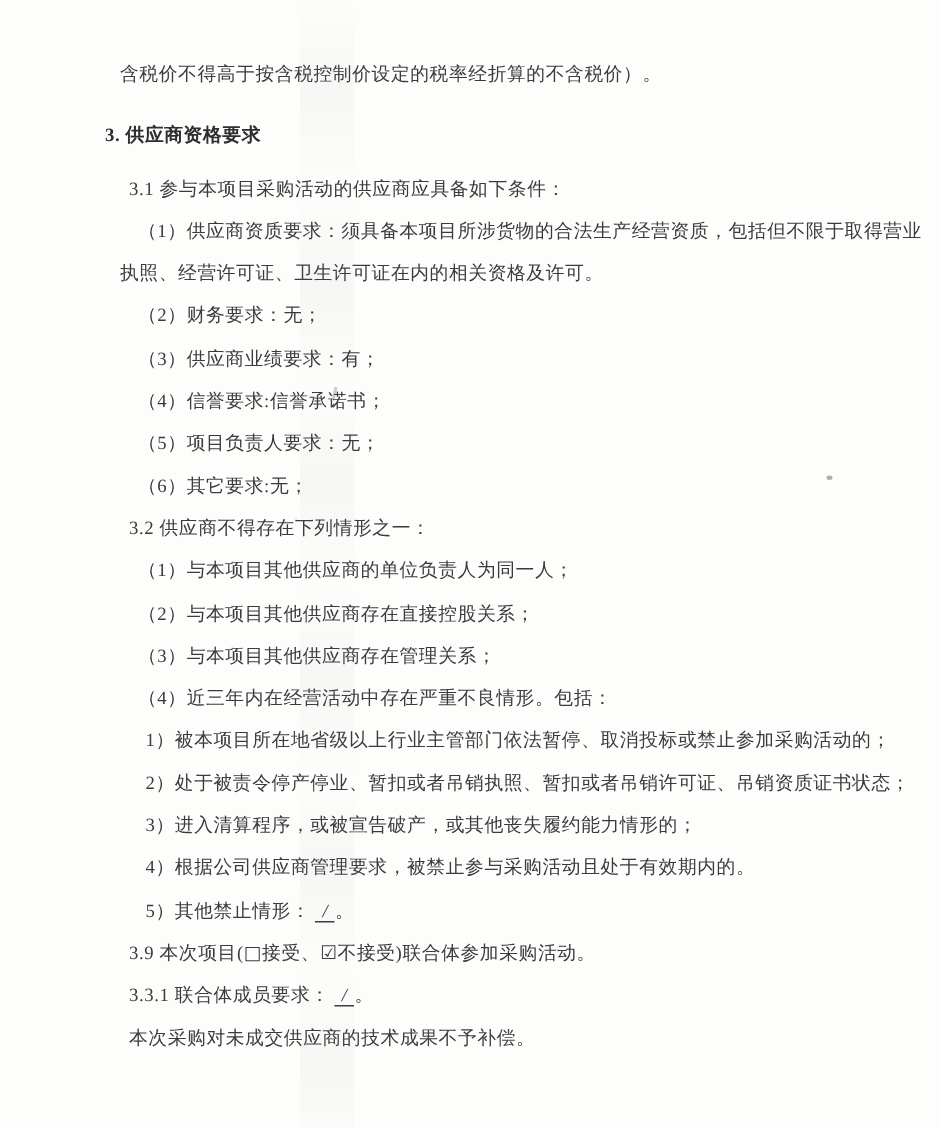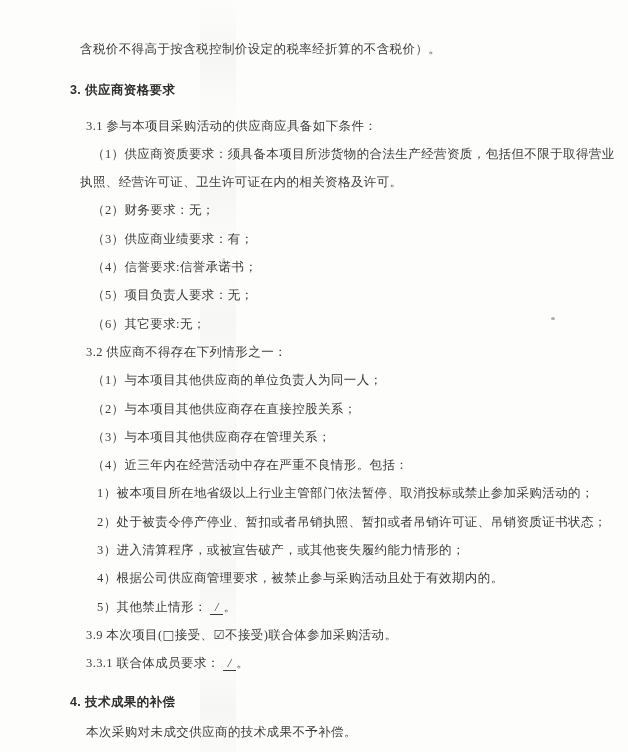--- a/index.html
+++ b/index.html
@@ -19,21 +19,21 @@
     font-size: 12.5px;
     line-height: 28.3px;
     letter-spacing: 0.4px;
     white-space: nowrap;
   }
   .cont    { margin-left: 0; }
   .lvl2    { margin-left: 6px; }
   .item    { margin-left: 12px; }
   .subitem { margin-left: 17px; }
   .heading {
-    font-family: Liberation Sans, sans-serif;
+    font-family: Liberation Serif, serif;
     font-weight: bold;
     font-size: 17.5px;
     line-height: 24px;
     letter-spacing: 0.8px;
     color: #2e2e2e;
     margin: 13px 0 7px -10px;
     white-space: nowrap;
   }
   .heading.h4 { margin: 10px 0 2px -10px; }
   .blank {
@@ -105,16 +105,15 @@
   <p class="subitem">2）处于被责令停产停业、暂扣或者吊销执照、暂扣或者吊销许可证、吊销资质证书状态；</p>
   <p class="subitem">3）进入清算程序，或被宣告破产，或其他丧失履约能力情形的；</p>
   <p class="subitem">4）根据公司供应商管理要求，被禁止参与采购活动且处于有效期内的。</p>
 
   <p class="subitem"><span>5）其他禁止情形： </span><span class="blank">/</span><span>。</span></p>
 
   <p class="lvl2"><span>3.9 本次项目(</span><span class="cb">□</span><span>接受、</span><span class="cb">☑</span><span>不接受)联合体参加采购活动。</span></p>
 
   <p class="lvl2"><span>3.3.1 联合体成员要求： </span><span class="blank">/</span><span>。</span></p>
 
-  <p class="heading h4">4. 技术成果的补偿</p>
 
   <p class="lvl2">本次采购对未成交供应商的技术成果不予补偿。</p>
 </div>
 
 </body></html>

